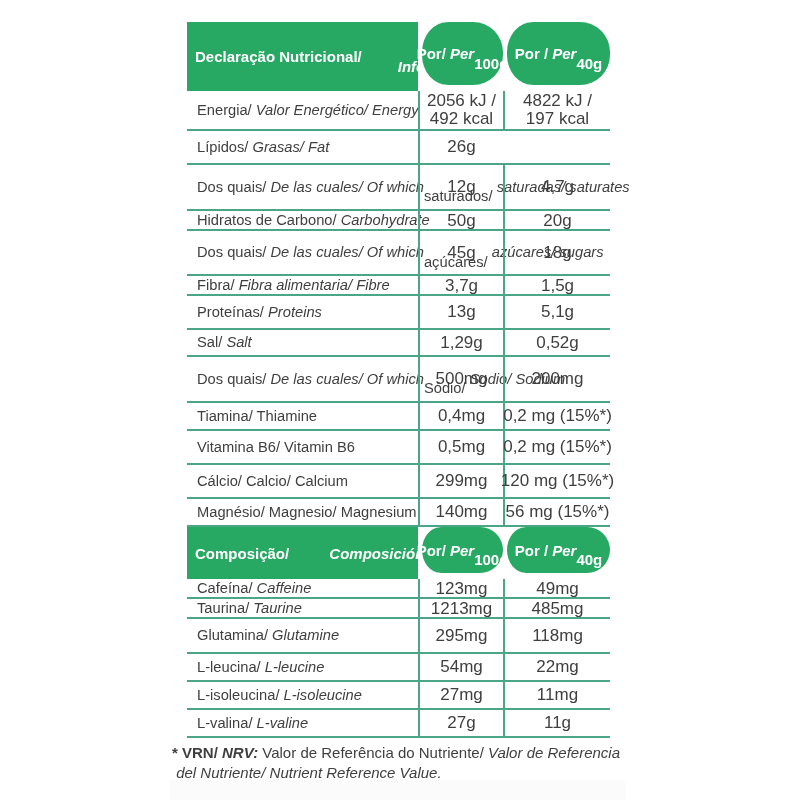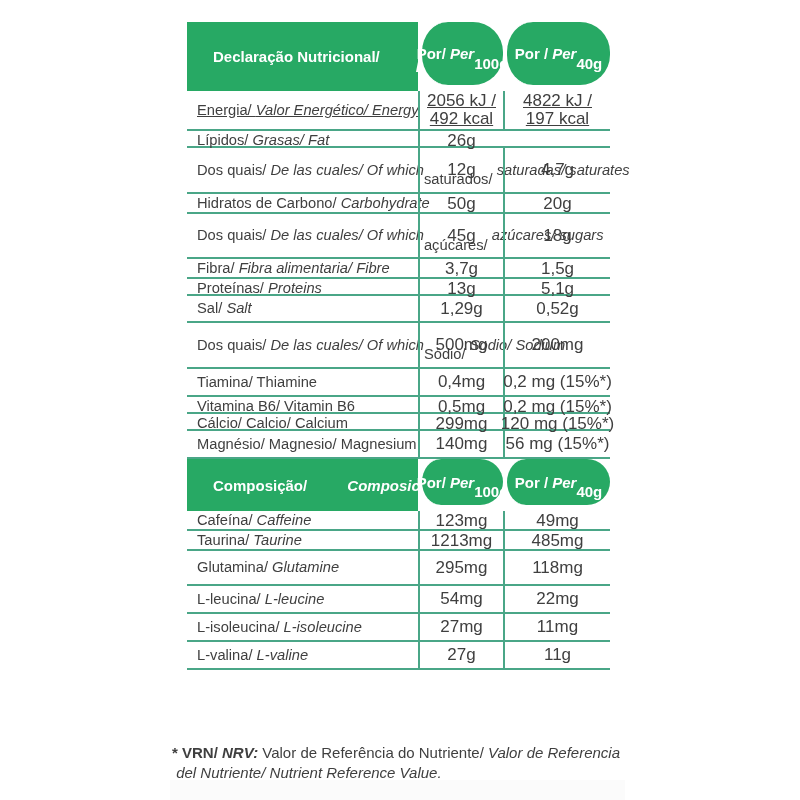--- a/index.html
+++ b/index.html
@@ -12,42 +12,42 @@
     position:absolute;left:187px;top:22px;width:423px;
   }
   .ghead{
     display:grid;grid-template-columns:231px 85px 107px;
     background:#ffffff;
   }
   .gcell{
     background:#27a964;color:#ffffff;font-weight:bold;
     font-size:15px;line-height:19px;white-space:pre;
   }
-  .gtitle{padding:3px 0 3px 26px;display:flex;align-items:center;gap:36px;}
+  .gtitle{padding:3px 0 3px 8px;display:flex;align-items:center;gap:36px;}
   .gval{
     display:flex;align-items:center;justify-content:center;text-align:center;
     border-left:4px solid #ffffff;
     border-radius:30px;
   }
   .h1{height:63px;}
   .h2{height:46px;}
   .row{
     display:grid;grid-template-columns:231px 85px 107px;
     border-bottom:2px solid #4aa687;box-sizing:border-box;
   }
   .cl{
     display:flex;align-items:center;padding-left:10px;
     font-size:14.7px;line-height:19px;white-space:pre;
   }
   .cv{
     display:flex;align-items:center;justify-content:center;text-align:center;
     border-left:2px solid #4aa687;font-size:17px;line-height:18px;white-space:pre;
   }
-  .r26{height:27px;} .r27{height:17px;} .r28{height:28px;} .r29{height:35px;}
-  .r30{height:20px;} .r40{height:40px;text-decoration:underline;} .r45{height:45px;} .r46{height:46px;}
+  .r26{height:27px;} .r27{height:34px;} .r28{height:28px;} .r29{height:35px;}
+  .r30{height:20px;} .r40{height:40px;} .r45{height:45px;} .r46{height:46px;}
   .it{font-style:italic;}
   .bd{font-weight:bold;}
   .footnote{
     position:absolute;left:172px;top:743px;width:470px;
     font-size:15px;line-height:20px;white-space:pre;
   }
   .bottom-band{
     position:absolute;left:170px;top:780px;width:455px;height:20px;
     background:#fbfbfb;
   }

